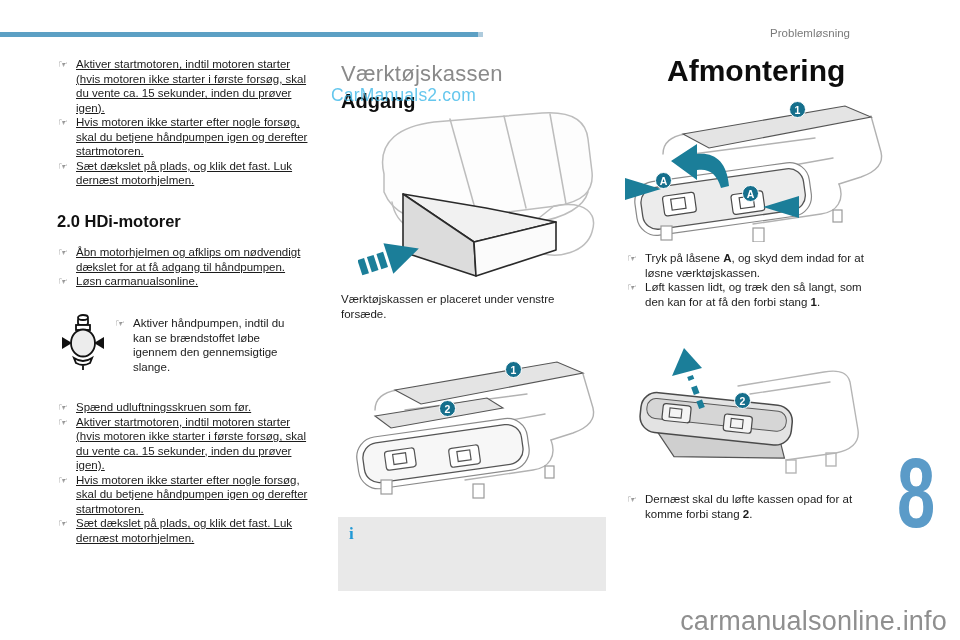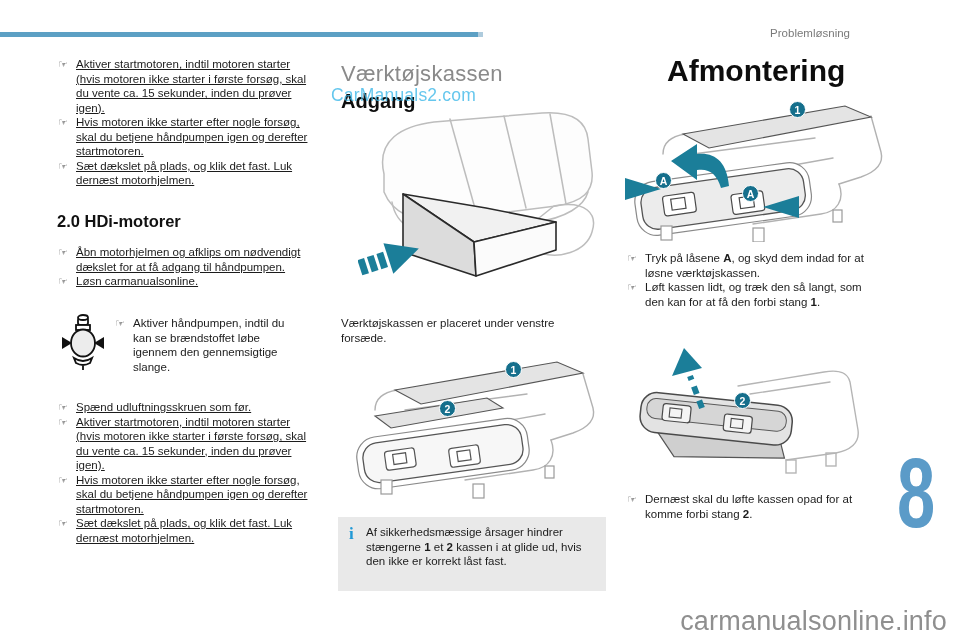--- a/index.html
+++ b/index.html
@@ -24,21 +24,21 @@
   .h2-heading{left:57px;top:212px;font-size:16.5px;font-weight:bold;color:#111;text-align:right;}
   .s2{left:58px;top:245px;}
   .pump-icon-box{left:62px;top:314px;}
   .pump-note{left:115px;top:316px;}
   .s3{left:58px;top:400px;}
   
   .mid-title{left:341px;top:61px;font-size:22px;color:#8a8a8a;letter-spacing:.3px;}
   .wm-overlay{left:331px;top:85px;font-size:17.5px;color:#3fb9e9;opacity:.8;z-index:6;letter-spacing:.2px;}
   .mid-sub{left:341px;top:90px;font-size:20px;font-weight:bold;color:#0d0d0d;z-index:2;}
   .seat-illu{left:358px;top:110px;}
-  .mid-caption{left:341px;top:292px;width:252px;font-size:11.5px;line-height:14.5px;margin-top:24px;}
+  .mid-caption{left:341px;top:292px;width:252px;font-size:11.5px;line-height:14.5px;}
   .mid-toolbox{left:345px;top:348px;}
   .info-box{left:338px;top:517px;width:268px;height:74px;background:#e9e9e9;display:flex;}
   .info-i{flex:0 0 16px;margin:7px 0 0 11px;font-size:17px;font-weight:bold;color:#2199d6;font-family:"Liberation Serif","DejaVu Serif",serif;}
   .info-text{margin:8px 8px 0 1px;width:234px;font-size:11.5px;line-height:14.5px;}
   
   .right-heading{left:627px;top:54px;font-size:30px;font-weight:bold;color:#0d0d0d;margin-left:40px;}
   .removal1-illu{left:625px;top:94px;}
   .rb1{left:627px;top:251px;}
   .removal2-illu{left:628px;top:348px;}
   .rb3{left:627px;top:492px;}
@@ -190,21 +190,20 @@
         <rect x="128" y="136" width="11" height="14"></rect>
         <rect x="200" y="118" width="9" height="12"></rect>
       </g>
     </svg>
     <div class="callout" style="left:160px;top:13px;">1</div>
     <div class="callout" style="left:94px;top:52px;">2</div>
   </div>
 
   <div class="abs info-box">
     <span class="info-i">i</span>
-    <div class="info-text"><span>Af sikkerhedsmæssige årsager hindrer stængerne </span><b>1</b><span> et </span><b>2</b><span> kassen i at glide ud, hvis den ikke er korrekt låst fast.</span></div>
   </div>
 
   <div class="abs right-heading">Afmontering</div>
 
   <div class="abs removal1-illu">
     <svg width="265" height="148" viewBox="0 0 265 148">
       <g stroke="#b2b2b2" stroke-width="1.4" fill="none" stroke-linecap="round">
         <path d="M246,22 L256,58 C259,70 250,78 236,83 L214,90"></path>
         <path d="M214,90 C220,106 212,118 196,120 L128,130"></path>
         <path d="M60,40 C48,42 38,48 38,60"></path>

